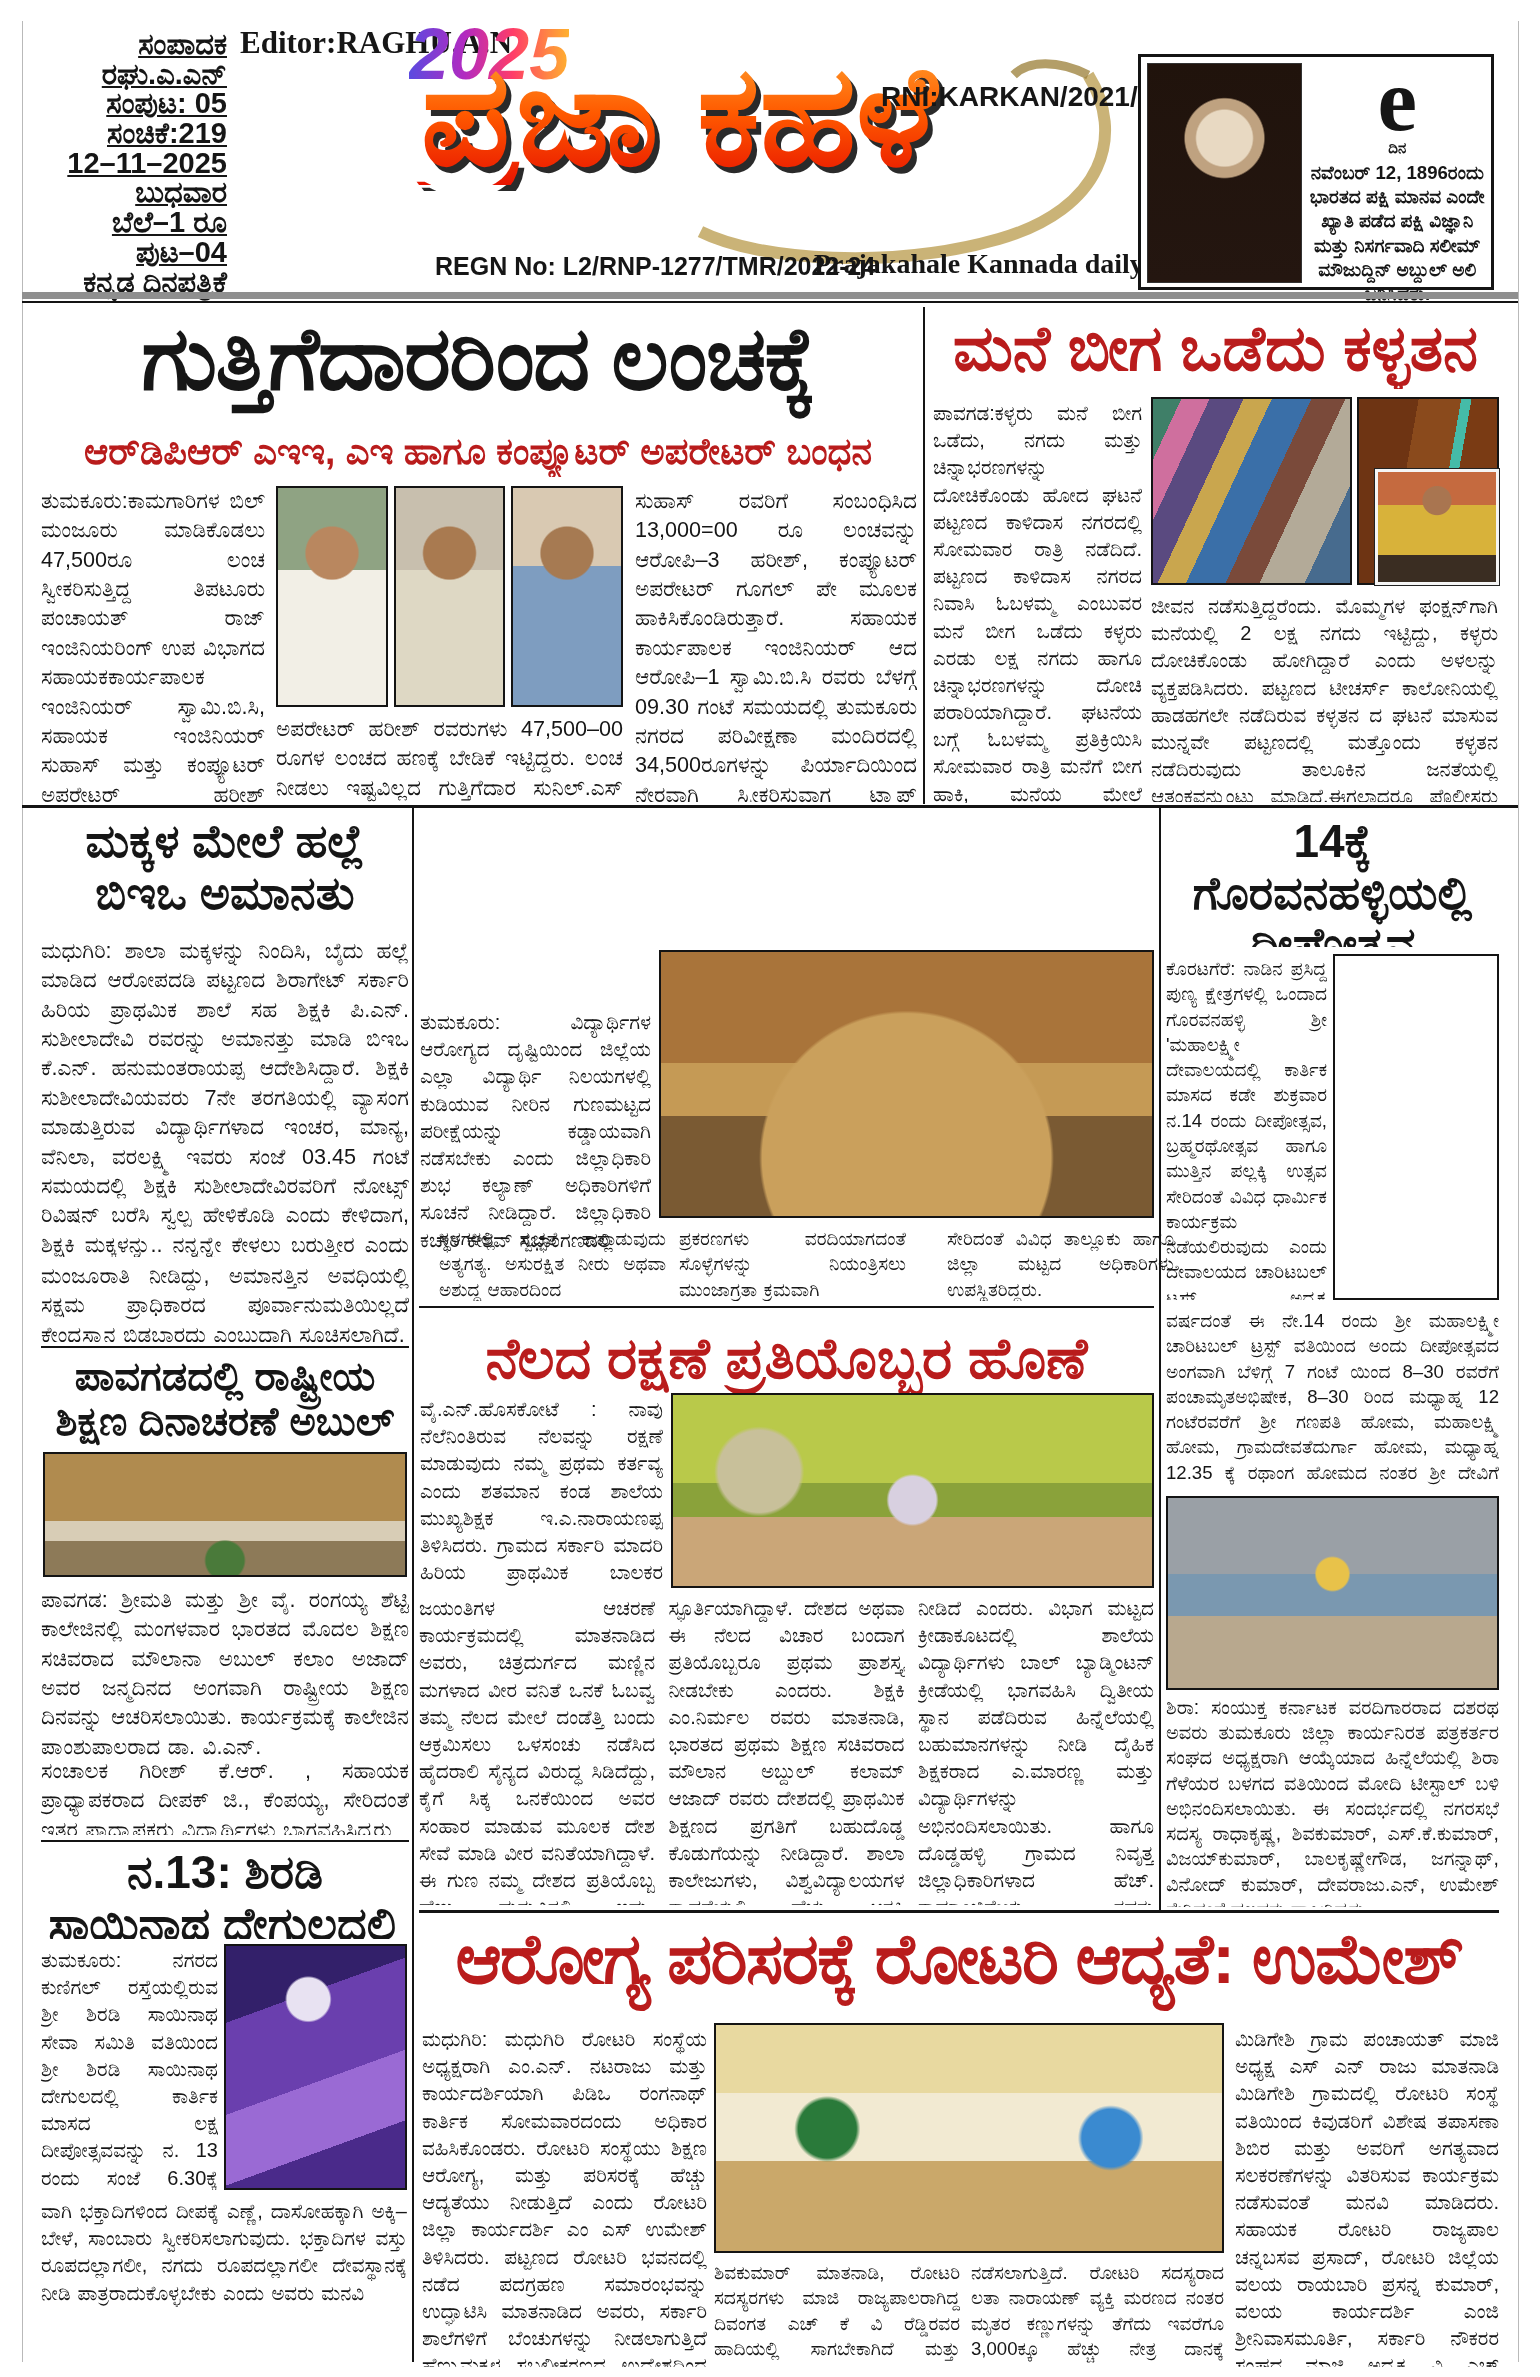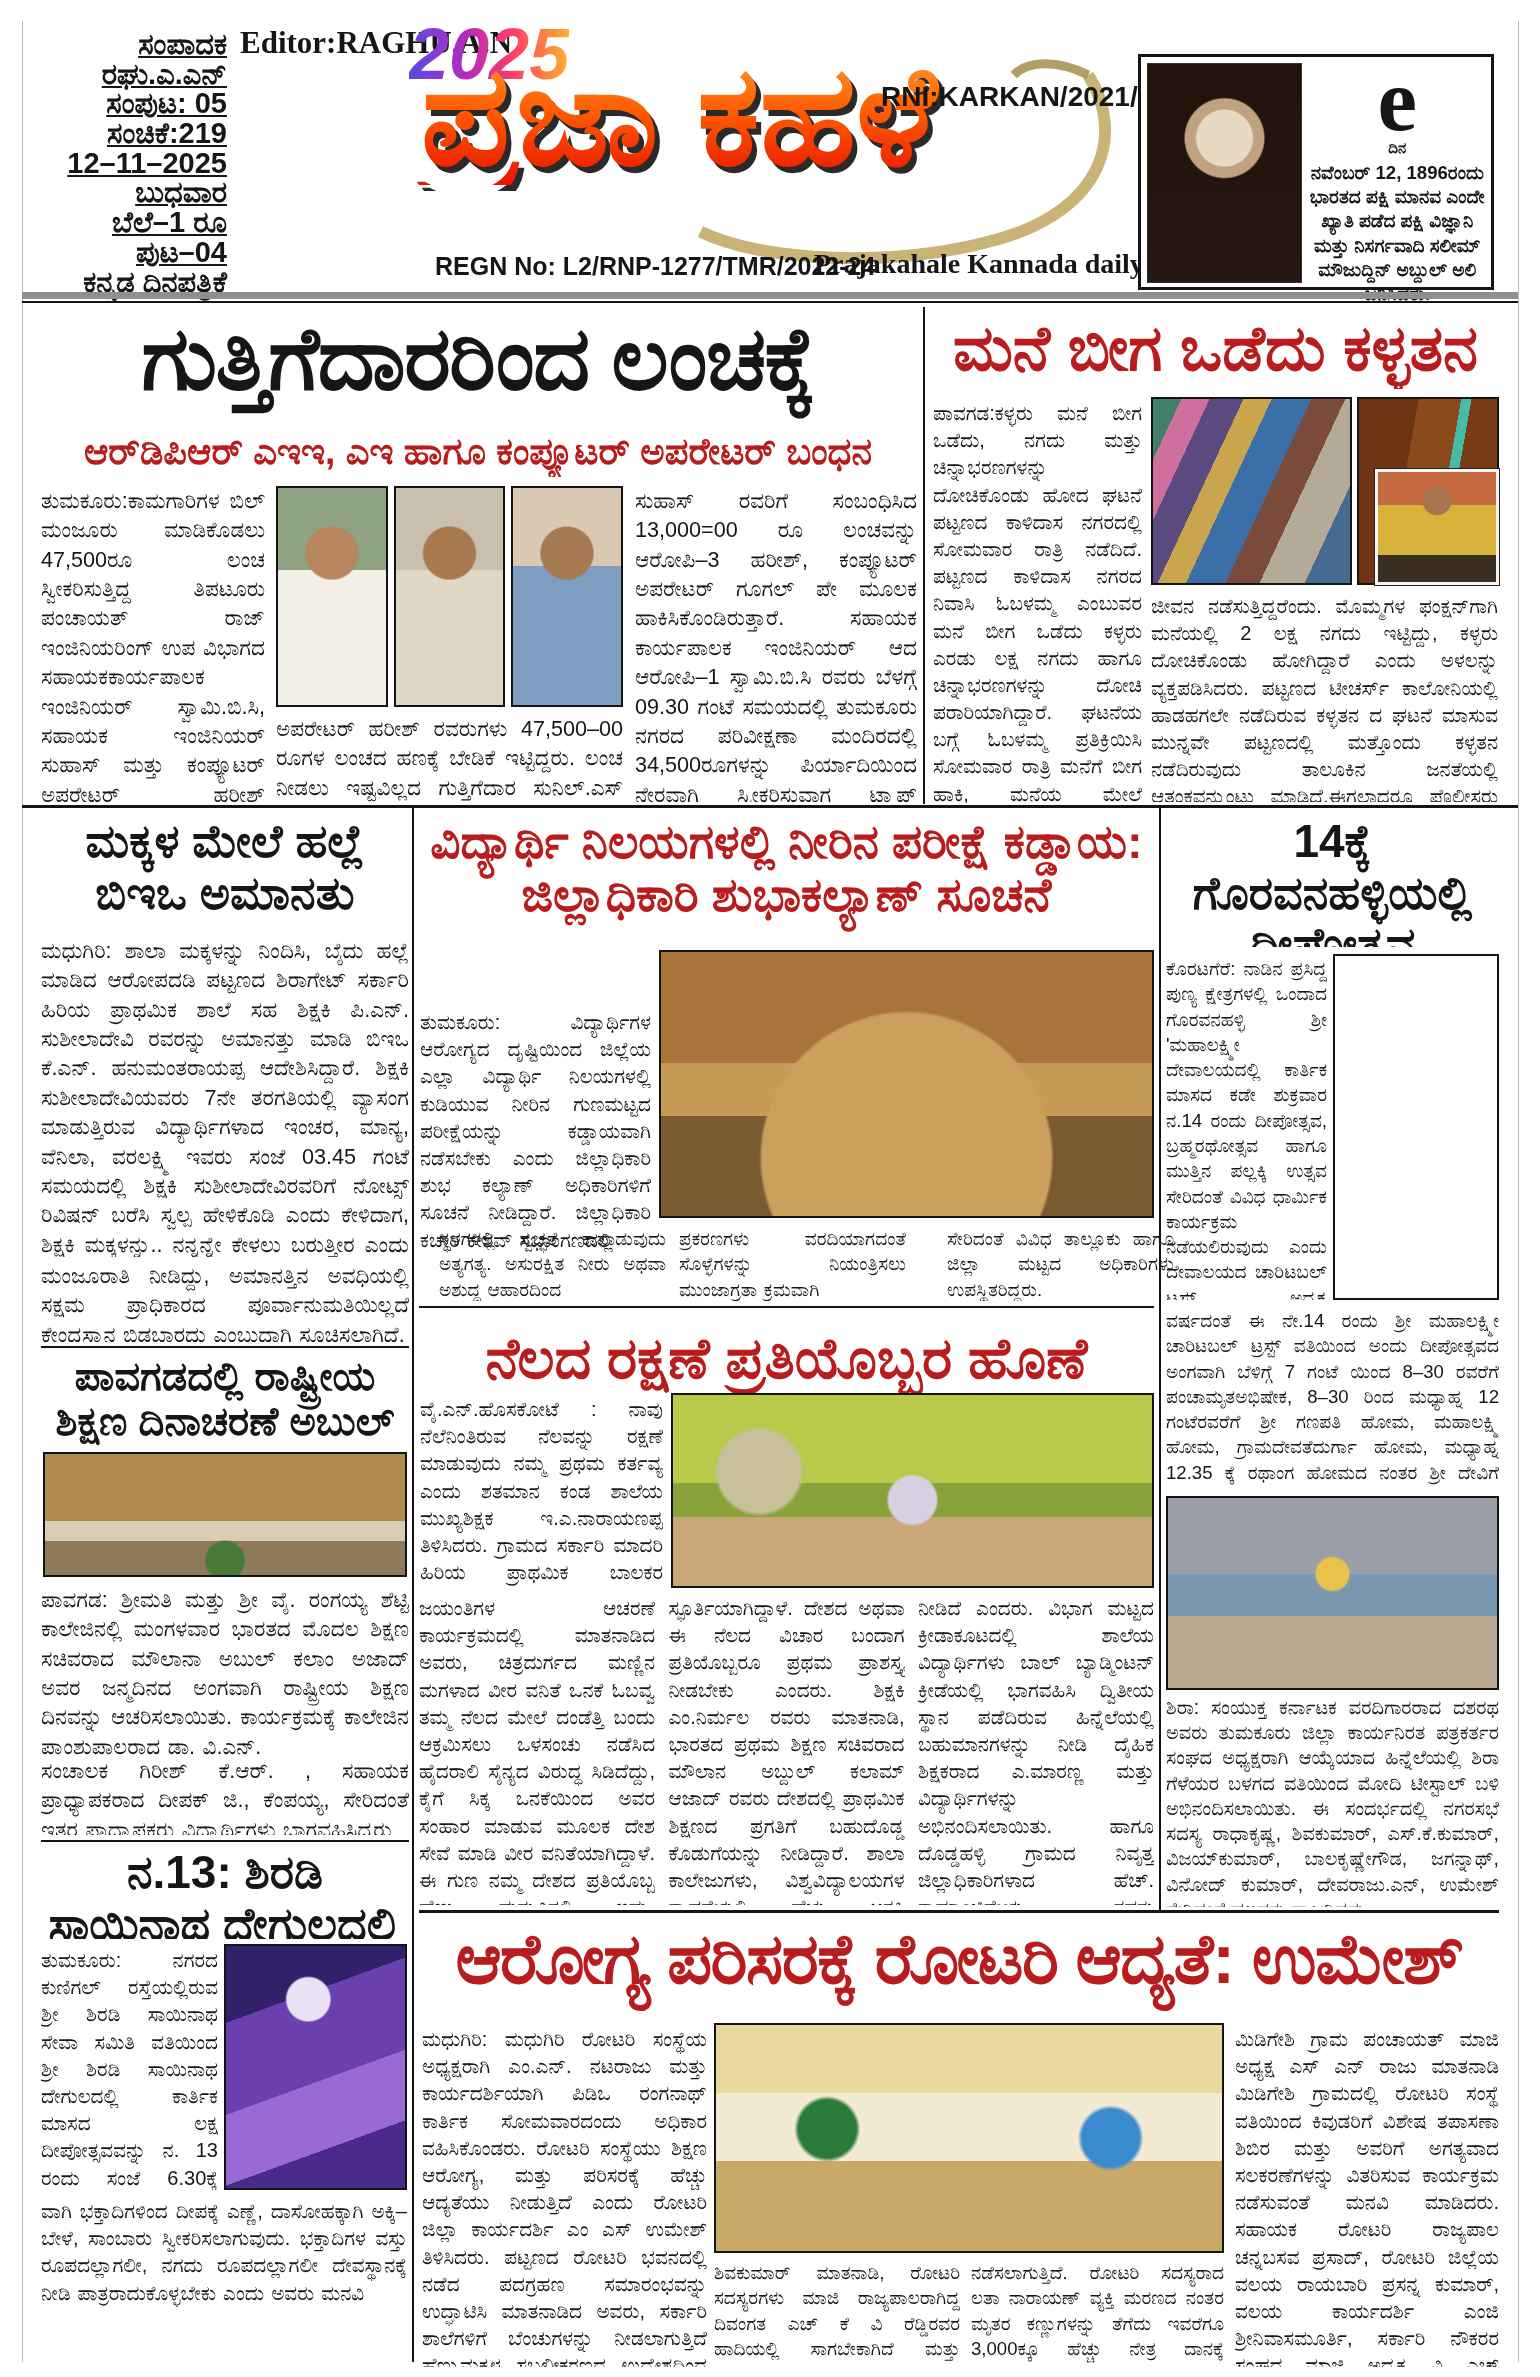--- a/index.html
+++ b/index.html
@@ -118,21 +118,20 @@
   <div class="abs body-col lg kn" style="left:41px;top:1756px;width:368px;height:79px;">ಸಂಚಾಲಕ ಗಿರೀಶ್ ಕೆ.ಆರ್. , ಸಹಾಯಕ ಪ್ರಾಧ್ಯಾಪಕರಾದ ದೀಪಕ್ ಜಿ., ಕೆಂಪಯ್ಯ, ಸೇರಿದಂತೆ ಇತರ ಪ್ರಾಧ್ಯಾಪಕರು ವಿದ್ಯಾರ್ಥಿಗಳು ಭಾಗವಹಿಸಿದ್ದರು</div>
   <div class="abs rule-h" style="left:41px;top:1840px;width:368px;height:2.2px;"></div>
 
   <div class="abs hl kn" style="left:41px;top:1847px;width:368px;height:92px;font-size:46px;">ನ.13: ಶಿರಡಿ ಸಾಯಿನಾಥ ದೇಗುಲದಲ್ಲಿ ಲಕ್ಷದೀಪೋತ್ಸವ</div>
   <div class="abs body-col kn" style="left:41px;top:1947px;width:177px;height:243px;">ತುಮಕೂರು: ನಗರದ ಕುಣಿಗಲ್ ರಸ್ತೆಯಲ್ಲಿರುವ ಶ್ರೀ ಶಿರಡಿ ಸಾಯಿನಾಥ ಸೇವಾ ಸಮಿತಿ ವತಿಯಿಂದ ಶ್ರೀ ಶಿರಡಿ ಸಾಯಿನಾಥ ದೇಗುಲದಲ್ಲಿ ಕಾರ್ತಿಕ ಮಾಸದ ಲಕ್ಷ ದೀಪೋತ್ಸವವನ್ನು ನ. 13 ರಂದು ಸಂಜೆ 6.30ಕ್ಕೆ ಏರ್ಪಡಿಸಲಾಗಿದೆ. ಅಂದು ಸಂಜೆ ಲಕ್ಷದೀಪೋತ್ಸವದ ಪ್ರಯುಕ್ತ ಪಲ್ಲಕ್ಕಿ ಮಹೋತ್ಸವ</div>
   <div class="abs photo" style="left:224px;top:1944px;width:183px;height:246px;background:radial-gradient(circle at 46% 22%,#e8e2f2 0 10%,transparent 11%),linear-gradient(160deg,#33206a 0 25%,#6a3fae 25% 55%,#9a6ad4 55% 78%,#4a2a8a 78% 100%);"></div>
   <div class="abs body-col kn" style="left:41px;top:2198px;width:366px;height:170px;">ವಾಗಿ ಭಕ್ತಾದಿಗಳಿಂದ ದೀಪಕ್ಕೆ ಎಣ್ಣೆ, ದಾಸೋಹಕ್ಕಾಗಿ ಅಕ್ಕಿ–ಬೇಳೆ, ಸಾಂಬಾರು ಸ್ವೀಕರಿಸಲಾಗುವುದು. ಭಕ್ತಾದಿಗಳ ವಸ್ತು ರೂಪದಲ್ಲಾಗಲೀ, ನಗದು ರೂಪದಲ್ಲಾಗಲೀ ದೇವಸ್ಥಾನಕ್ಕೆ ನೀಡಿ ಪಾತ್ರರಾದುಕೊಳ್ಳಬೇಕು ಎಂದು ಅವರು ಮನವಿ</div>
 
   <div class="abs rule-v" style="left:412px;top:808px;width:2.2px;height:1554px;"></div>
 
-  <div class="abs hl red kn" style="left:419px;top:816px;width:735px;height:128px;font-size:47px;">ವಿದ್ಯಾರ್ಥಿ ನಿಲಯಗಳಲ್ಲಿ ನೀರಿನ ಪರೀಕ್ಷೆ ಕಡ್ಡಾಯ: ಜಿಲ್ಲಾಧಿಕಾರಿ ಶುಭಾಕಲ್ಯಾಣ್ ಸೂಚನೆ</div>
   <div class="abs body-col kn" style="left:420px;top:1009px;width:231px;height:265px;">ತುಮಕೂರು: ವಿದ್ಯಾರ್ಥಿಗಳ ಆರೋಗ್ಯದ ದೃಷ್ಟಿಯಿಂದ ಜಿಲ್ಲೆಯ ಎಲ್ಲಾ ವಿದ್ಯಾರ್ಥಿ ನಿಲಯಗಳಲ್ಲಿ ಕುಡಿಯುವ ನೀರಿನ ಗುಣಮಟ್ಟದ ಪರೀಕ್ಷೆಯನ್ನು ಕಡ್ಡಾಯವಾಗಿ ನಡೆಸಬೇಕು ಎಂದು ಜಿಲ್ಲಾಧಿಕಾರಿ ಶುಭ ಕಲ್ಯಾಣ್ ಅಧಿಕಾರಿಗಳಿಗೆ ಸೂಚನೆ ನೀಡಿದ್ದಾರೆ. ಜಿಲ್ಲಾಧಿಕಾರಿ ಕಚೇರಿ ಕೇಶವ್ ಸಭಾಂಗಣದಲ್ಲಿ</div>
   <div class="abs photo" style="left:659px;top:950px;width:495px;height:268px;background:radial-gradient(circle at 50% 78%,#caa05c 0 45%,transparent 46%),linear-gradient(180deg,#a9743a 0 42%,#c59a55 42% 62%,#7a5a33 62% 100%);"></div>
   <div class="abs" style="left:439px;top:1226px;width:735px;height:75px;display:flex;gap:13px;">
     <div class="body-col sm kn" style="flex:1;height:75px;">ಸ್ಥಳಗಳಲ್ಲಿ ಸ್ವಚ್ಛತೆ ಕಾಪಾಡುವುದು ಅತ್ಯಗತ್ಯ. ಅಸುರಕ್ಷಿತ ನೀರು ಅಥವಾ ಅಶುದ್ಧ ಆಹಾರದಿಂದ</div>
     <div class="body-col sm kn" style="flex:1;height:75px;">ಪ್ರಕರಣಗಳು ವರದಿಯಾಗದಂತೆ ಸೊಳ್ಳೆಗಳನ್ನು ನಿಯಂತ್ರಿಸಲು ಮುಂಜಾಗ್ರತಾ ಕ್ರಮವಾಗಿ</div>
     <div class="body-col sm kn" style="flex:1;height:75px;margin-left:28px;">ಸೇರಿದಂತೆ ವಿವಿಧ ತಾಲ್ಲೂಕು ಹಾಗೂ ಜಿಲ್ಲಾ ಮಟ್ಟದ ಅಧಿಕಾರಿಗಳು ಉಪಸ್ಥಿತರಿದ್ದರು.</div>
   </div>
   <div class="abs rule-h" style="left:419px;top:1306px;width:735px;height:2.2px;"></div>
 
   <div class="abs hl red kn" style="left:419px;top:1315px;width:735px;height:70px;font-size:57px;margin-top:12px;">ನೆಲದ ರಕ್ಷಣೆ ಪ್ರತಿಯೊಬ್ಬರ ಹೊಣೆ</div>

